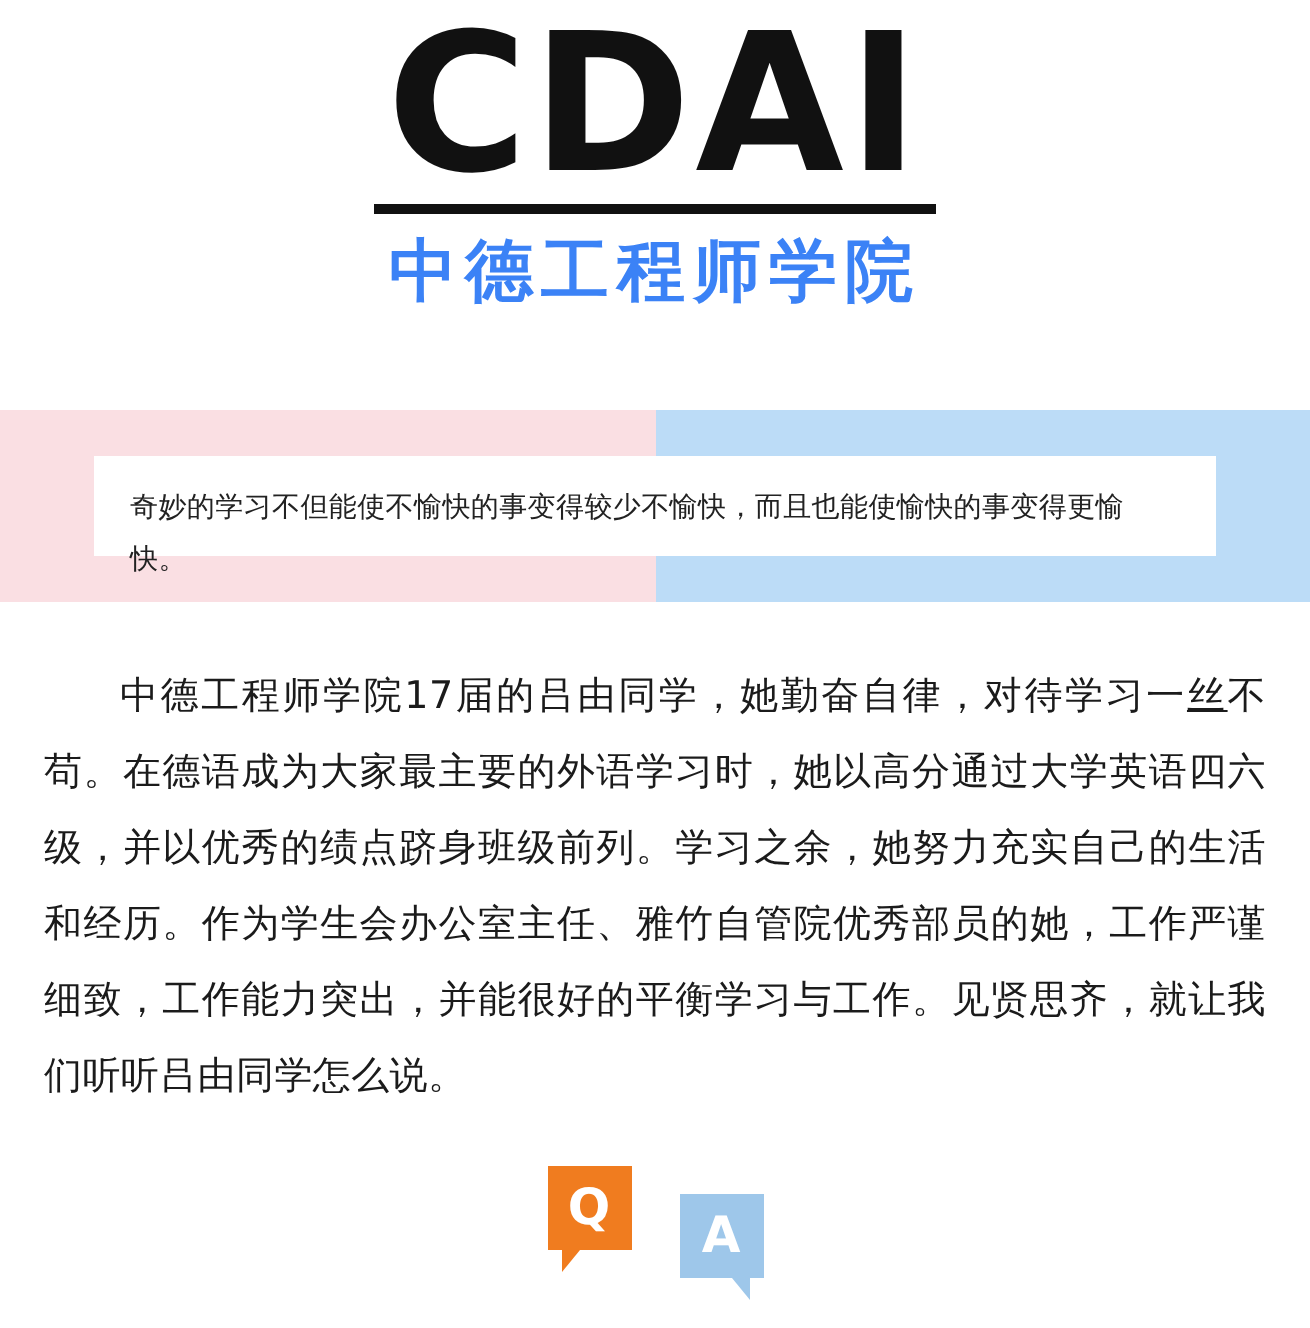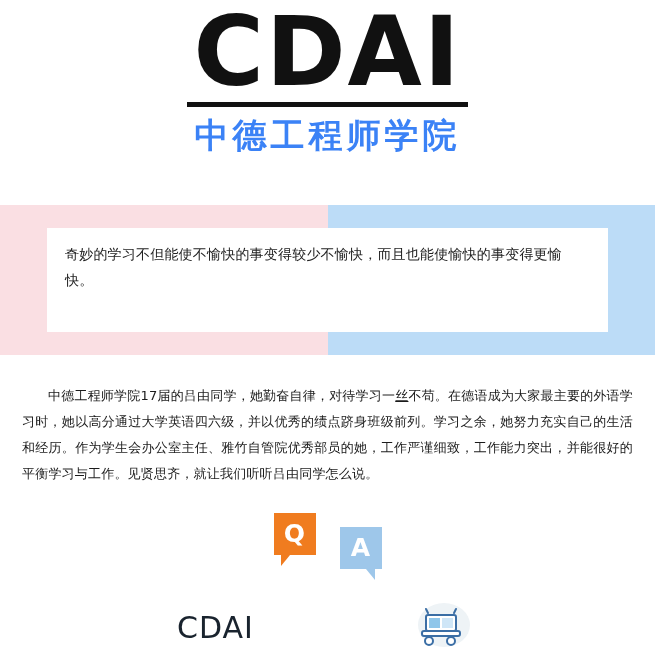--- a/index.html
+++ b/index.html
@@ -45,21 +45,21 @@
     font-size: 34px;
     letter-spacing: 4px;
     color: #3b82f6;
     padding-bottom: 2px;
   }
 
   
   .quote-band {
     position: relative;
     margin-top: 44px;
-    height: 150px;
+    height: 96px;
     display: flex;
     border-radius: 19px;
   }
   .band-left {
     width: 50%;
     background: #fadfe3;
   }
   .band-right {
     width: 50%;
     background: #bcdcf7;
@@ -79,21 +79,21 @@
     font-size: 14px;
     line-height: 1.85;
     color: #222222;
     letter-spacing: 0.2px;
   }
 
   
   .body-para {
     margin: 28px 22px 0 22px;
     font-family: "DejaVu Sans", sans-serif;
-    font-size: 13px;
+    font-size: 19px;
     line-height: 2.0;
     color: #1b1b1b;
     text-align: justify;
     text-indent: 2em;
     letter-spacing: 0.2px;
   }
   .body-para .ul {
     text-decoration: underline;
   }
 

